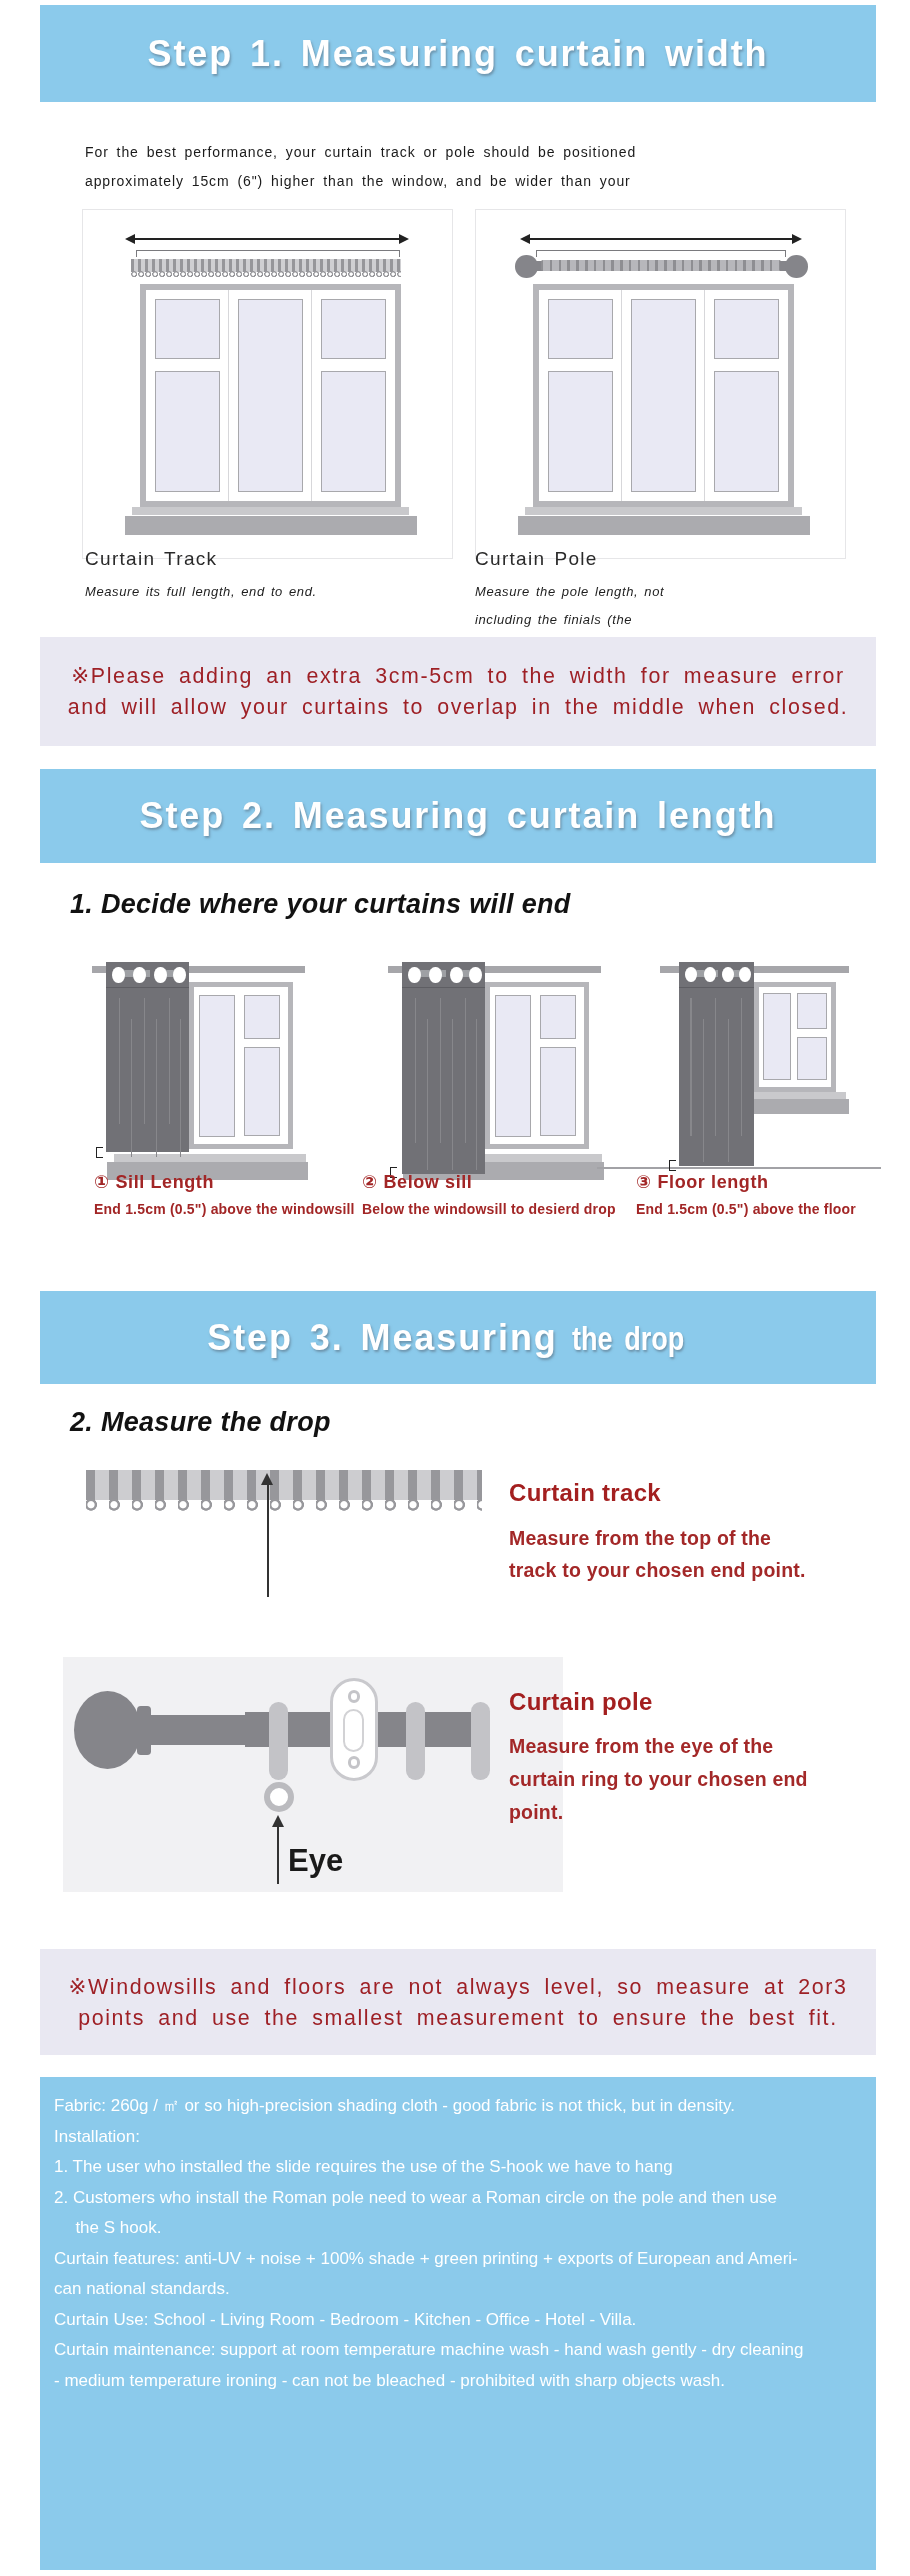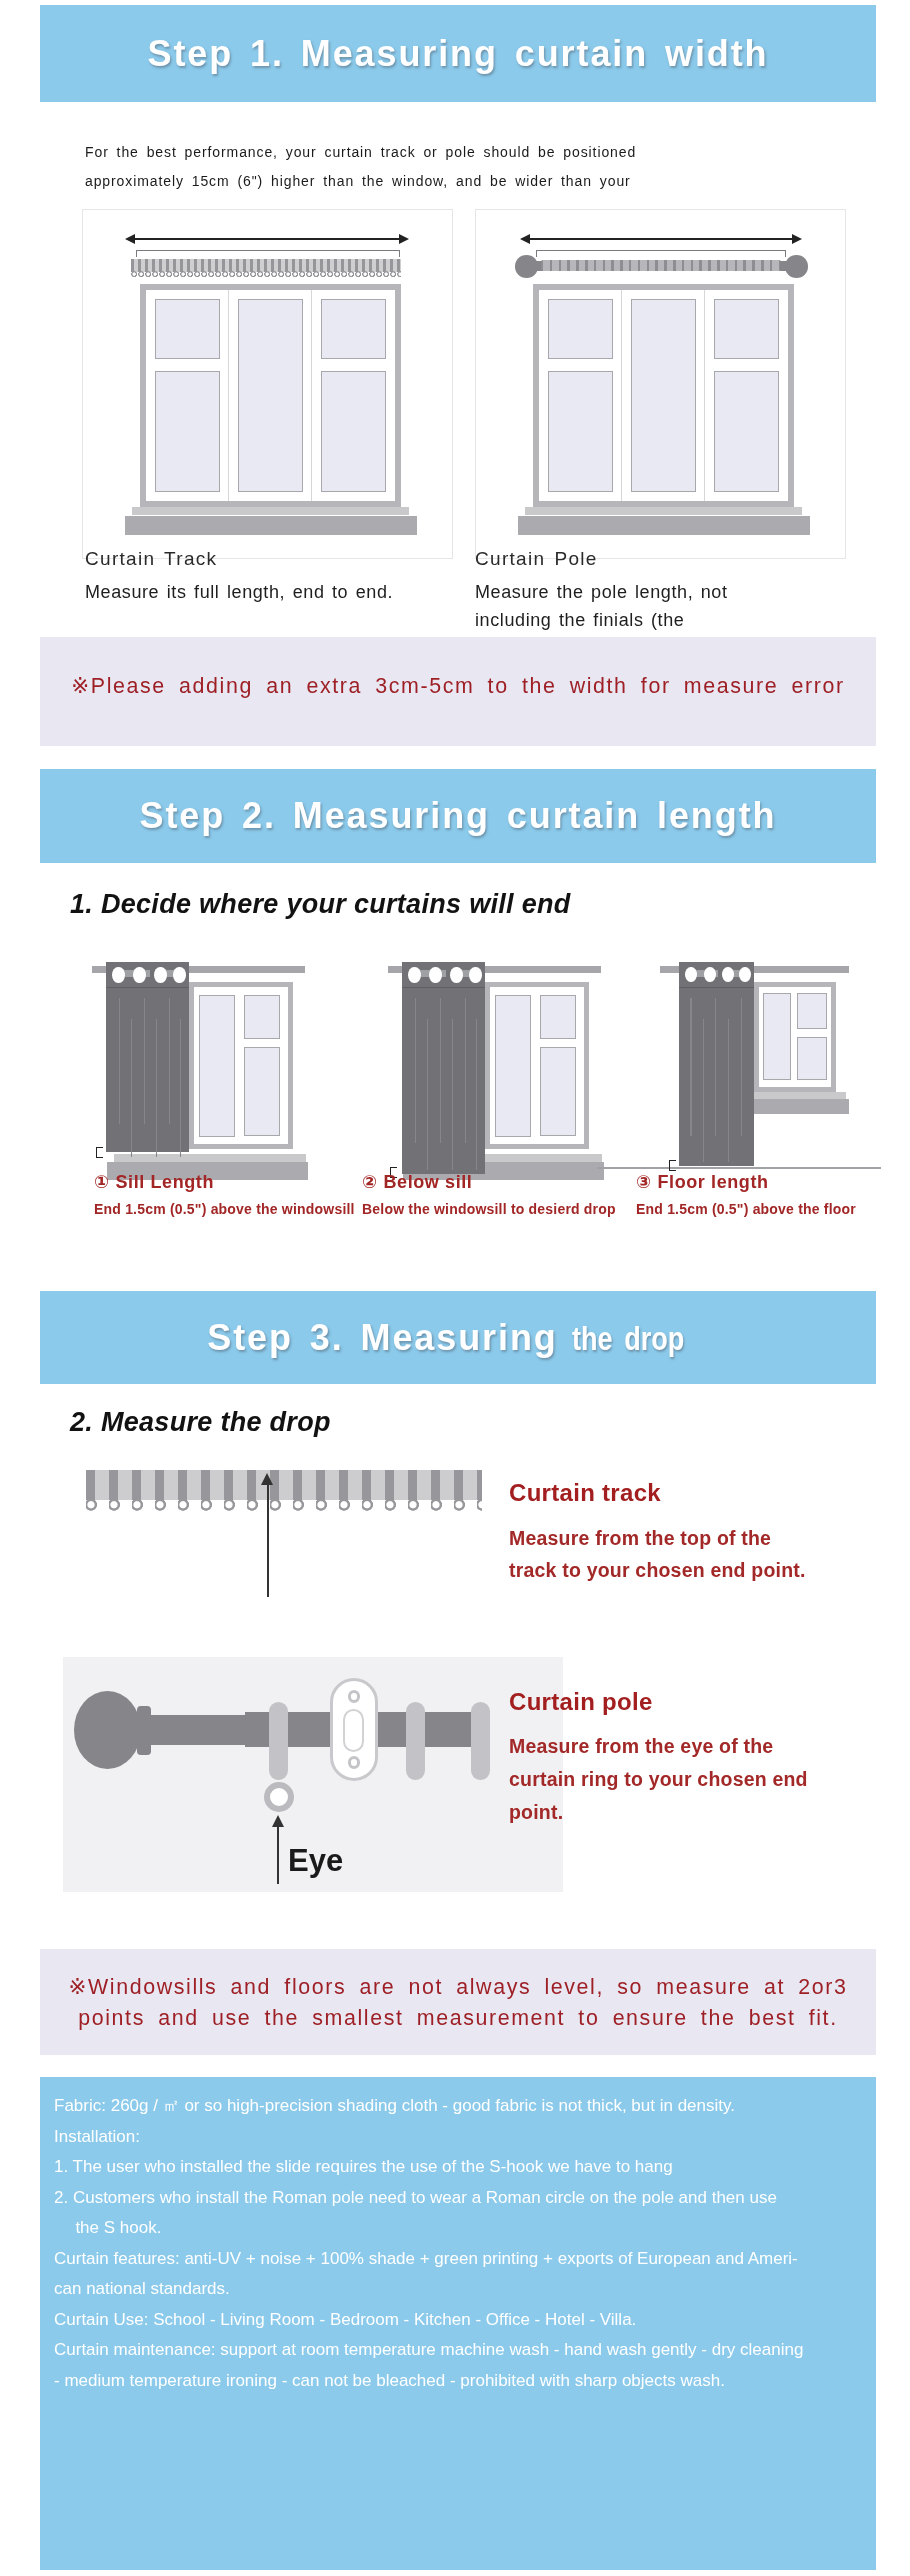--- a/index.html
+++ b/index.html
@@ -7,21 +7,21 @@
   .abs{position:absolute;}
   
   .band{background:#8BCAEB;display:flex;align-items:center;justify-content:center;}
   .band-title{color:#fff;font-weight:bold;font-size:36px;letter-spacing:1.9px;word-spacing:5px;
     text-shadow:1.3px 1.9px 2.5px rgba(88,110,128,.6);white-space:nowrap;}
   .band-title .sub{display:inline-block;transform:scaleX(.82);transform-origin:left center;
     letter-spacing:0;font-size:33px;margin-left:14px;}
   
   .intro{font-size:14px;line-height:29px;color:#1b1b1b;letter-spacing:0.9px;word-spacing:3.1px;white-space:nowrap;}
   .cap-title{font-size:19px;color:#2a2a2a;letter-spacing:1.3px;word-spacing:2.5px;white-space:nowrap;}
-  .cap-line{font-size:18px;color:#1e1e1e;letter-spacing:0.6px;word-spacing:1.9px;line-height:28px;white-space:nowrap;}
+  .cap-line{font-size:13px;color:#1e1e1e;letter-spacing:0.6px;word-spacing:1.9px;line-height:28px;white-space:nowrap;font-style:italic;}
   .note{background:#E9E8F2;text-align:center;color:#9E2026;}
   .note div{font-size:21.4px;letter-spacing:1.6px;word-spacing:5.7px;line-height:31px;white-space:nowrap;}
   .h2{font-size:27px;font-weight:bold;color:#121212;letter-spacing:0.3px;white-space:nowrap;font-style:italic;}
   .opt-label{font-size:18px;font-weight:bold;color:#A22626;letter-spacing:0.6px;white-space:nowrap;}
   .opt-desc{font-size:14px;font-weight:bold;color:#A22626;letter-spacing:0.2px;white-space:nowrap;}
   .red-h{font-size:24px;font-weight:bold;color:#A31F1F;letter-spacing:0.3px;white-space:nowrap;}
   .red-p{font-size:19.5px;font-weight:bold;color:#A32828;letter-spacing:0.2px;white-space:nowrap;}
   .eye-label{font-size:31px;font-weight:bold;color:#1a1a1a;}
   .info-box{background:#8BCAEB;color:#fff;}
   .info-line{font-size:17px;line-height:30.5px;color:#fff;white-space:nowrap;}
@@ -122,22 +122,23 @@
 <div class="abs" style="left:85px;top:548px;">
   <div class="cap-title" style="margin-bottom:7.5px;">Curtain Track</div>
   <div class="cap-line">Measure its full length, end to end.</div>
 </div>
 <div class="abs" style="left:475px;top:548px;">
   <div class="cap-title" style="margin-bottom:7.5px;">Curtain Pole</div>
   <div class="cap-line">Measure the pole length, not</div>
   <div class="cap-line">including the finials (the</div>
 </div>
 
-<div class="abs note" style="left:40px;top:637px;width:836px;height:109px;padding-top:10px;box-sizing:border-box;">
+<div class="abs note" style="left:40px;top:637px;width:836px;height:109px;padding-top:0;box-sizing:border-box;">
   <div style="margin-top:24px;">※Please adding an extra 3cm-5cm to the width for measure error</div>
+  <div>and will allow your curtains to overlap in the middle when closed.</div>
 </div>
 
 <div class="abs band" style="left:40px;top:769px;width:836px;height:94px;">
   <div class="band-title">Step 2. Measuring curtain length</div>
 </div>
 
 <div class="abs h2" style="left:70px;top:889px;">1. Decide where your curtains will end</div>
 
 <div class="abs" style="left:54px;top:946px;width:254px;height:236px;">
   <div class="abs rod" style="left:38px;top:20px;width:213px;height:7px;"></div>

